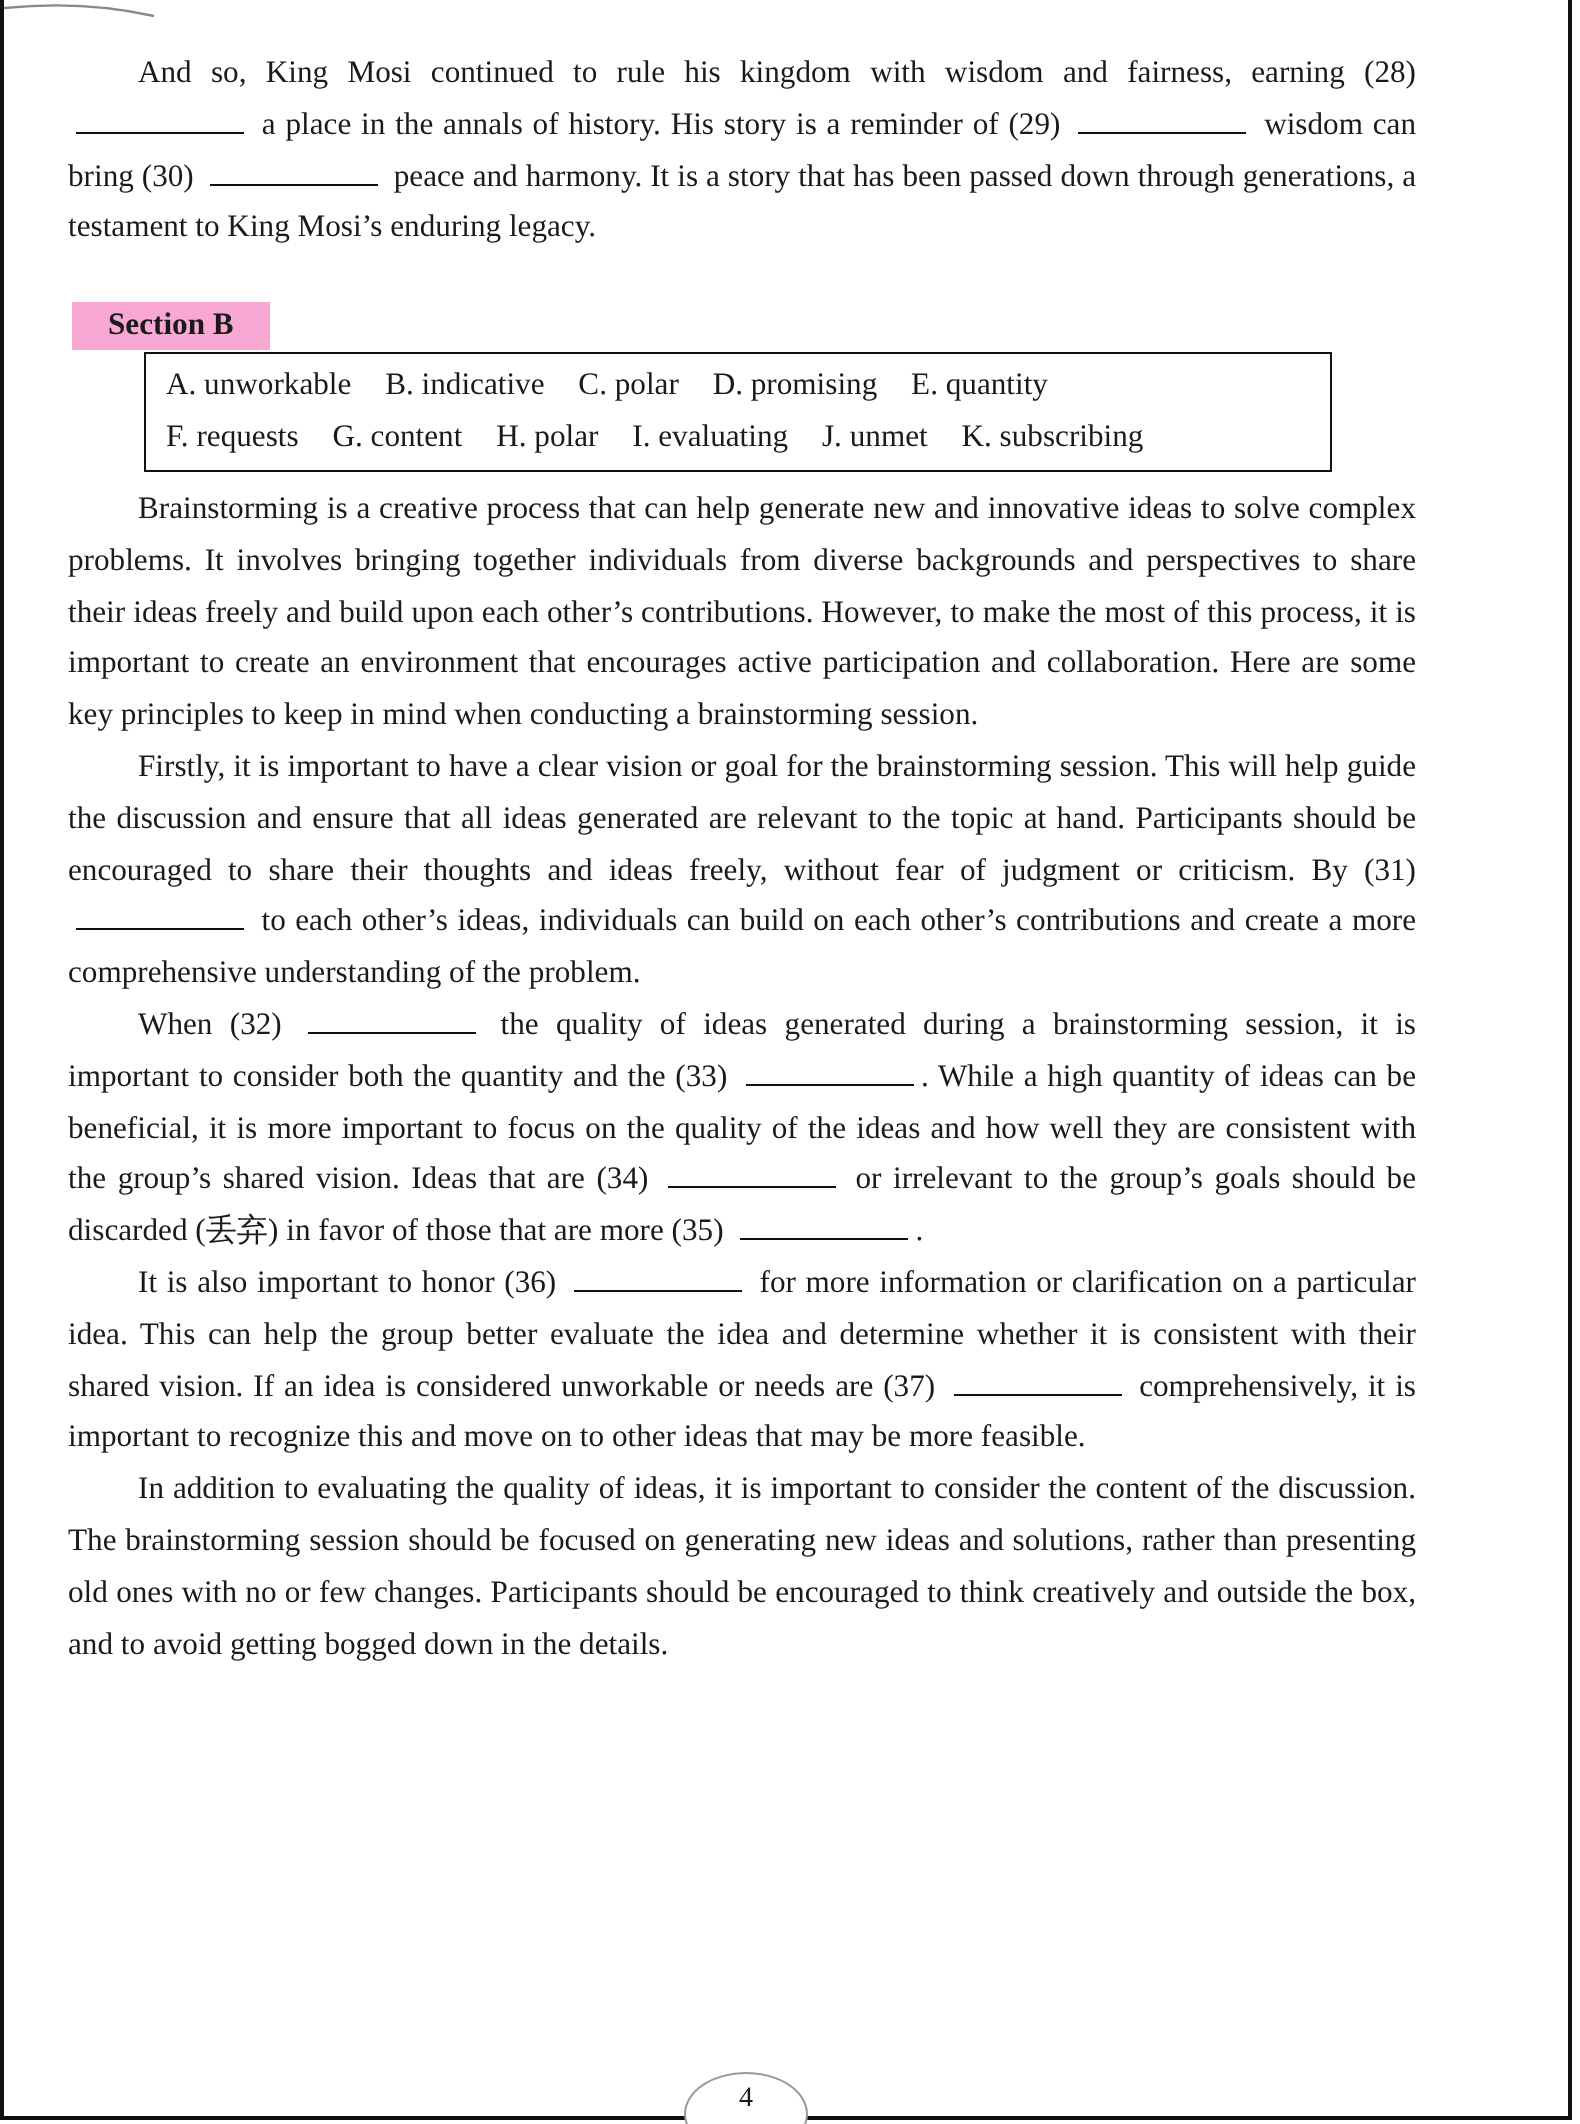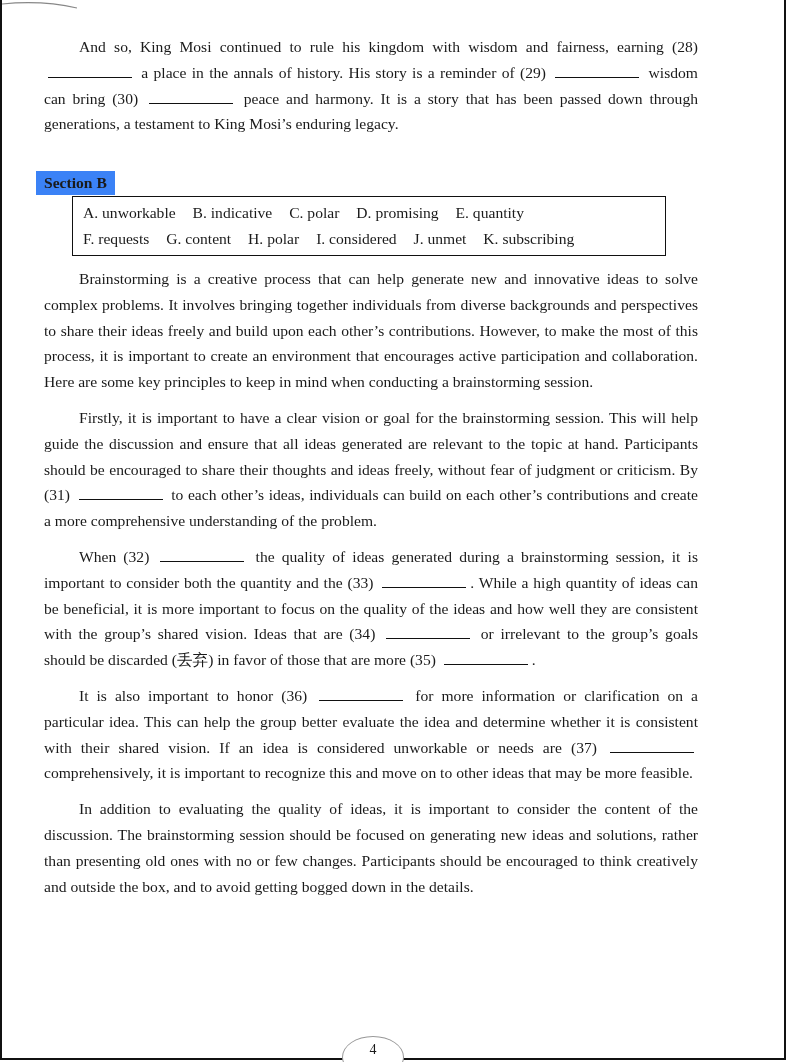--- a/index.html
+++ b/index.html
@@ -18,29 +18,29 @@
     margin: 0;
   }
   .top-curve {
     position: absolute; left: 0; top: 0; width: 80px; height: 10px;
   }
   .content {
     position: absolute; left: 32px; top: 24px; width: 674px;
     font-size: 15.6px; line-height: 25.8px;
     text-align: justify;
   }
-  p { margin: 10px; }
+  p { margin: 0; }
   .indent { text-indent: 35px; }
   .blank {
     display: inline-block; width: 84px; border-bottom: 1.3px solid #111;
     height: 14px; vertical-align: baseline; margin: 0 4px;
   }
   .section-label {
-    display: inline-block; background: #3b82f6; font-weight: bold;
-    padding: 0 8px; margin-top: 24px; margin-left: 2px; line-height: 24px;
+    display: inline-block; background: #f9a8d4; font-weight: bold;
+    padding: 0 18px; margin-top: 24px; margin-left: 2px; line-height: 24px;
   }
   .directions-title { font-weight: bold; }
   .word-box {
     margin: 0 0 6px 38px; width: 594px;
     border: 1.5px solid #111; padding: 3px 10px 3px 10px;
     box-sizing: border-box; line-height: 26px; text-align: left;
   }
   .word-row span.opt { margin-right: 13px; white-space: nowrap; }
   .word-row span.opt:last-child { margin-right: 0; }
   .page-number {
@@ -78,21 +78,21 @@
         <span class="opt">A. unworkable</span>
         <span class="opt">B. indicative</span>
         <span class="opt">C. polar</span>
         <span class="opt">D. promising</span>
         <span class="opt">E. quantity</span>
       </div>
       <div class="word-row">
         <span class="opt">F. requests</span>
         <span class="opt">G. content</span>
         <span class="opt">H. polar</span>
-        <span class="opt">I. considered</span>
+        <span class="opt">I. evaluating</span>
         <span class="opt">J. unmet</span>
         <span class="opt">K. subscribing</span>
       </div>
     </div>
 
     <p class="indent">Brainstorming is a creative process that can help generate new and innovative ideas to solve complex problems. It involves bringing together individuals from diverse backgrounds and perspectives to share their ideas freely and build upon each other’s contributions. However, to make the most of this process, it is important to create an environment that encourages active participation and collaboration. Here are some key principles to keep in mind when conducting a brainstorming session.</p>
 
     <p class="indent">
       <span>Firstly, it is important to have a clear vision or goal for the brainstorming session. This will help guide the discussion and ensure that all ideas generated are relevant to the topic at hand. Participants should be encouraged to share their thoughts and ideas freely, without fear of judgment or criticism. By (31)</span>
       <span class="blank"></span>

